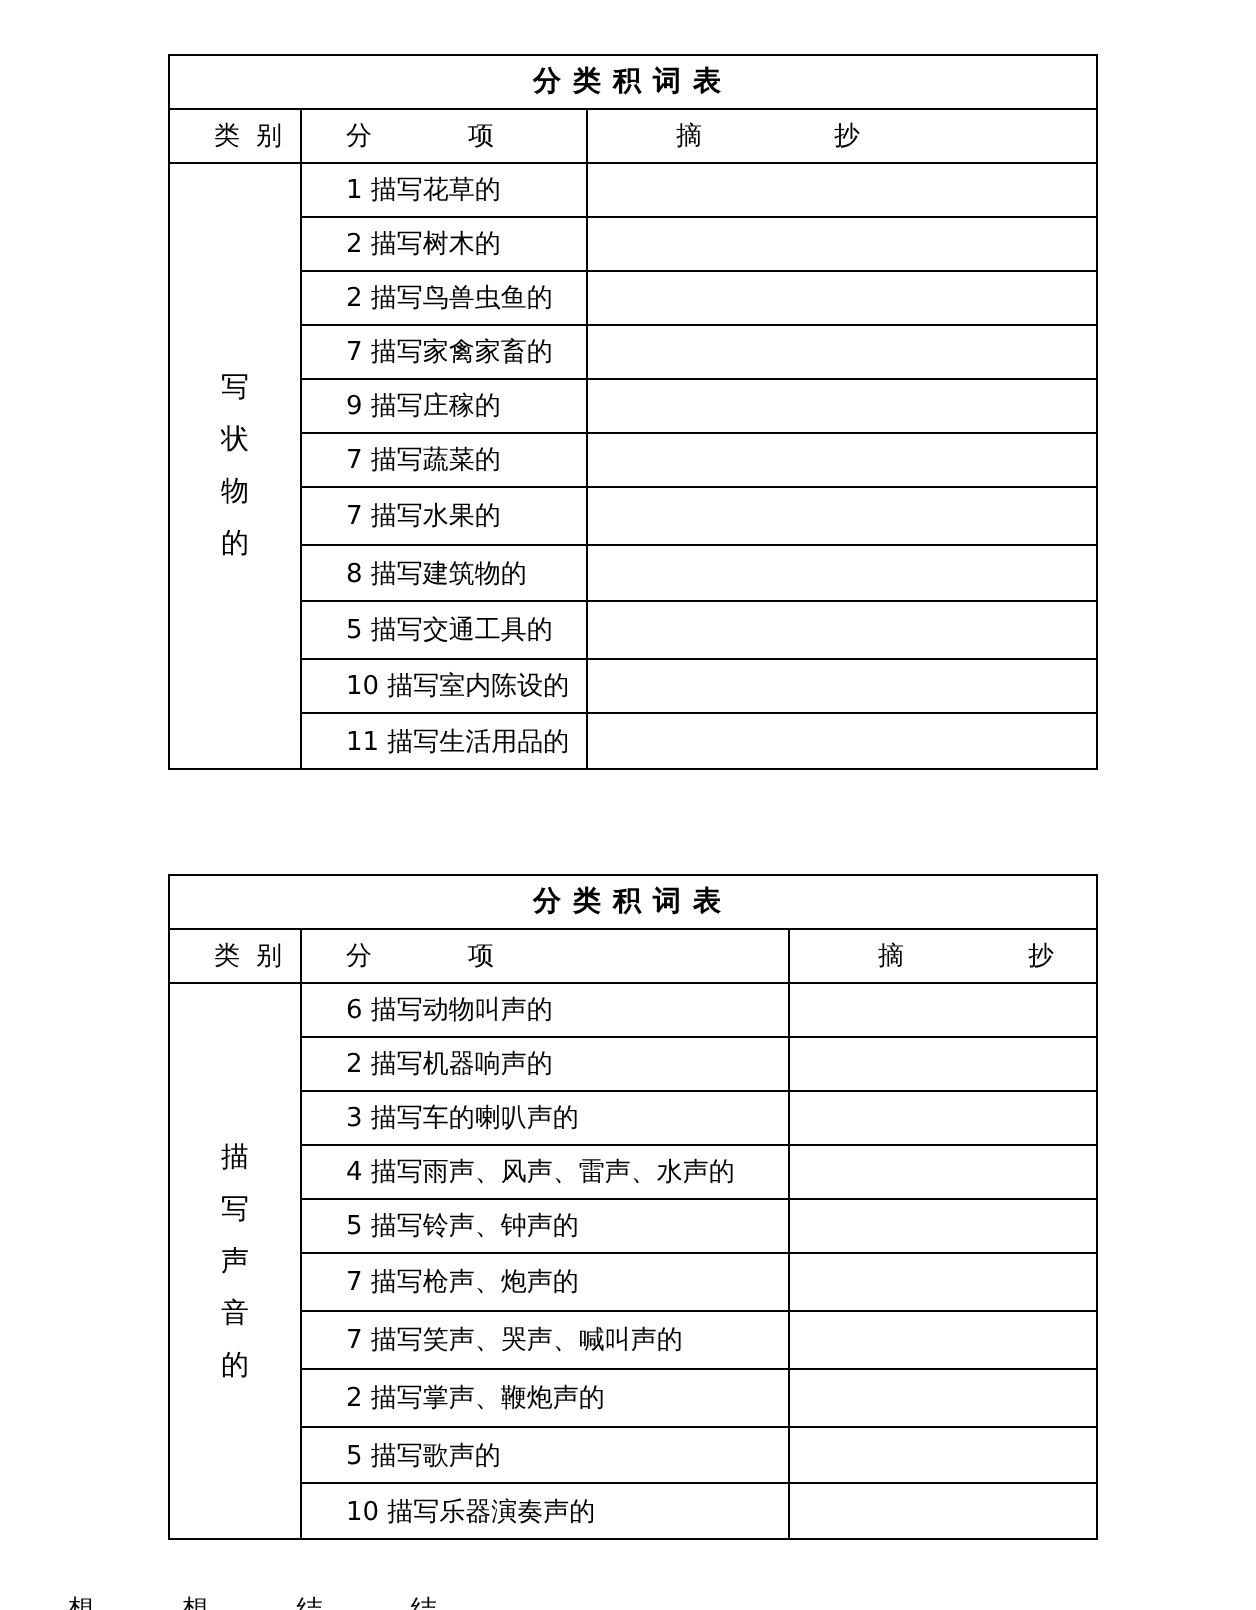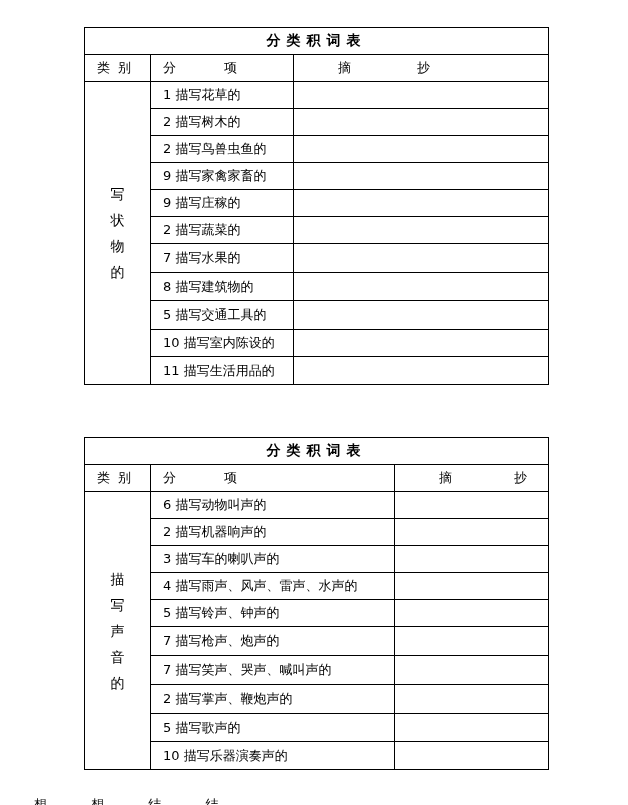--- a/index.html
+++ b/index.html
@@ -1,20 +1,20 @@
 <!DOCTYPE html>
 <html><head>
 <meta charset="utf-8">
 <style>
   html, body { margin:0; padding:0; background:#ffffff; }
   body { width:628px; height:805px; position:relative; overflow:hidden;
          font-family:"DejaVu Sans", "Liberation Sans", sans-serif; color:#000; }
   table.vocab { position:absolute; left:84px; width:464px; border-collapse:collapse;
                 table-layout:fixed; font-size:13px; }
-  table.vocab td { border:1px solid #000; padding:0 0 0 12px; height:26px;
+  table.vocab td { border:1px solid #000; padding:0 0 0 22px; height:26px;
                    vertical-align:middle; white-space:nowrap; overflow:hidden; }
   table.vocab td.title { text-align:center; font-weight:bold; font-size:14px;
                          letter-spacing:6px; padding:0; }
   td.cat { text-align:center; padding:0 !important; }
   .vert { display:inline-block; line-height:26px; font-size:14px; }
   .vert span { display:block; }
   .hdr-cat { letter-spacing:8px; }
   #t1 { top:27px; }
   #t2 { top:437px; }
   .footer { position:absolute; top:796px; left:34px; font-size:13px;
@@ -56,29 +56,29 @@
   </tr>
   <tr>
         <td>2 描写树木的</td>
         <td></td>
       </tr>
   <tr>
         <td>2 描写鸟兽虫鱼的</td>
         <td></td>
       </tr>
   <tr>
-        <td>9 描写家禽家畜的</td>
+        <td>7 描写家禽家畜的</td>
         <td></td>
       </tr>
   <tr>
         <td>9 描写庄稼的</td>
         <td></td>
       </tr>
   <tr>
-        <td>2 描写蔬菜的</td>
+        <td>7 描写蔬菜的</td>
         <td></td>
       </tr>
   <tr style="height:28px">
         <td style="height:28px">7 描写水果的</td>
         <td></td>
       </tr>
   <tr style="height:27px">
         <td style="height:27px">8 描写建筑物的</td>
         <td></td>
       </tr>

